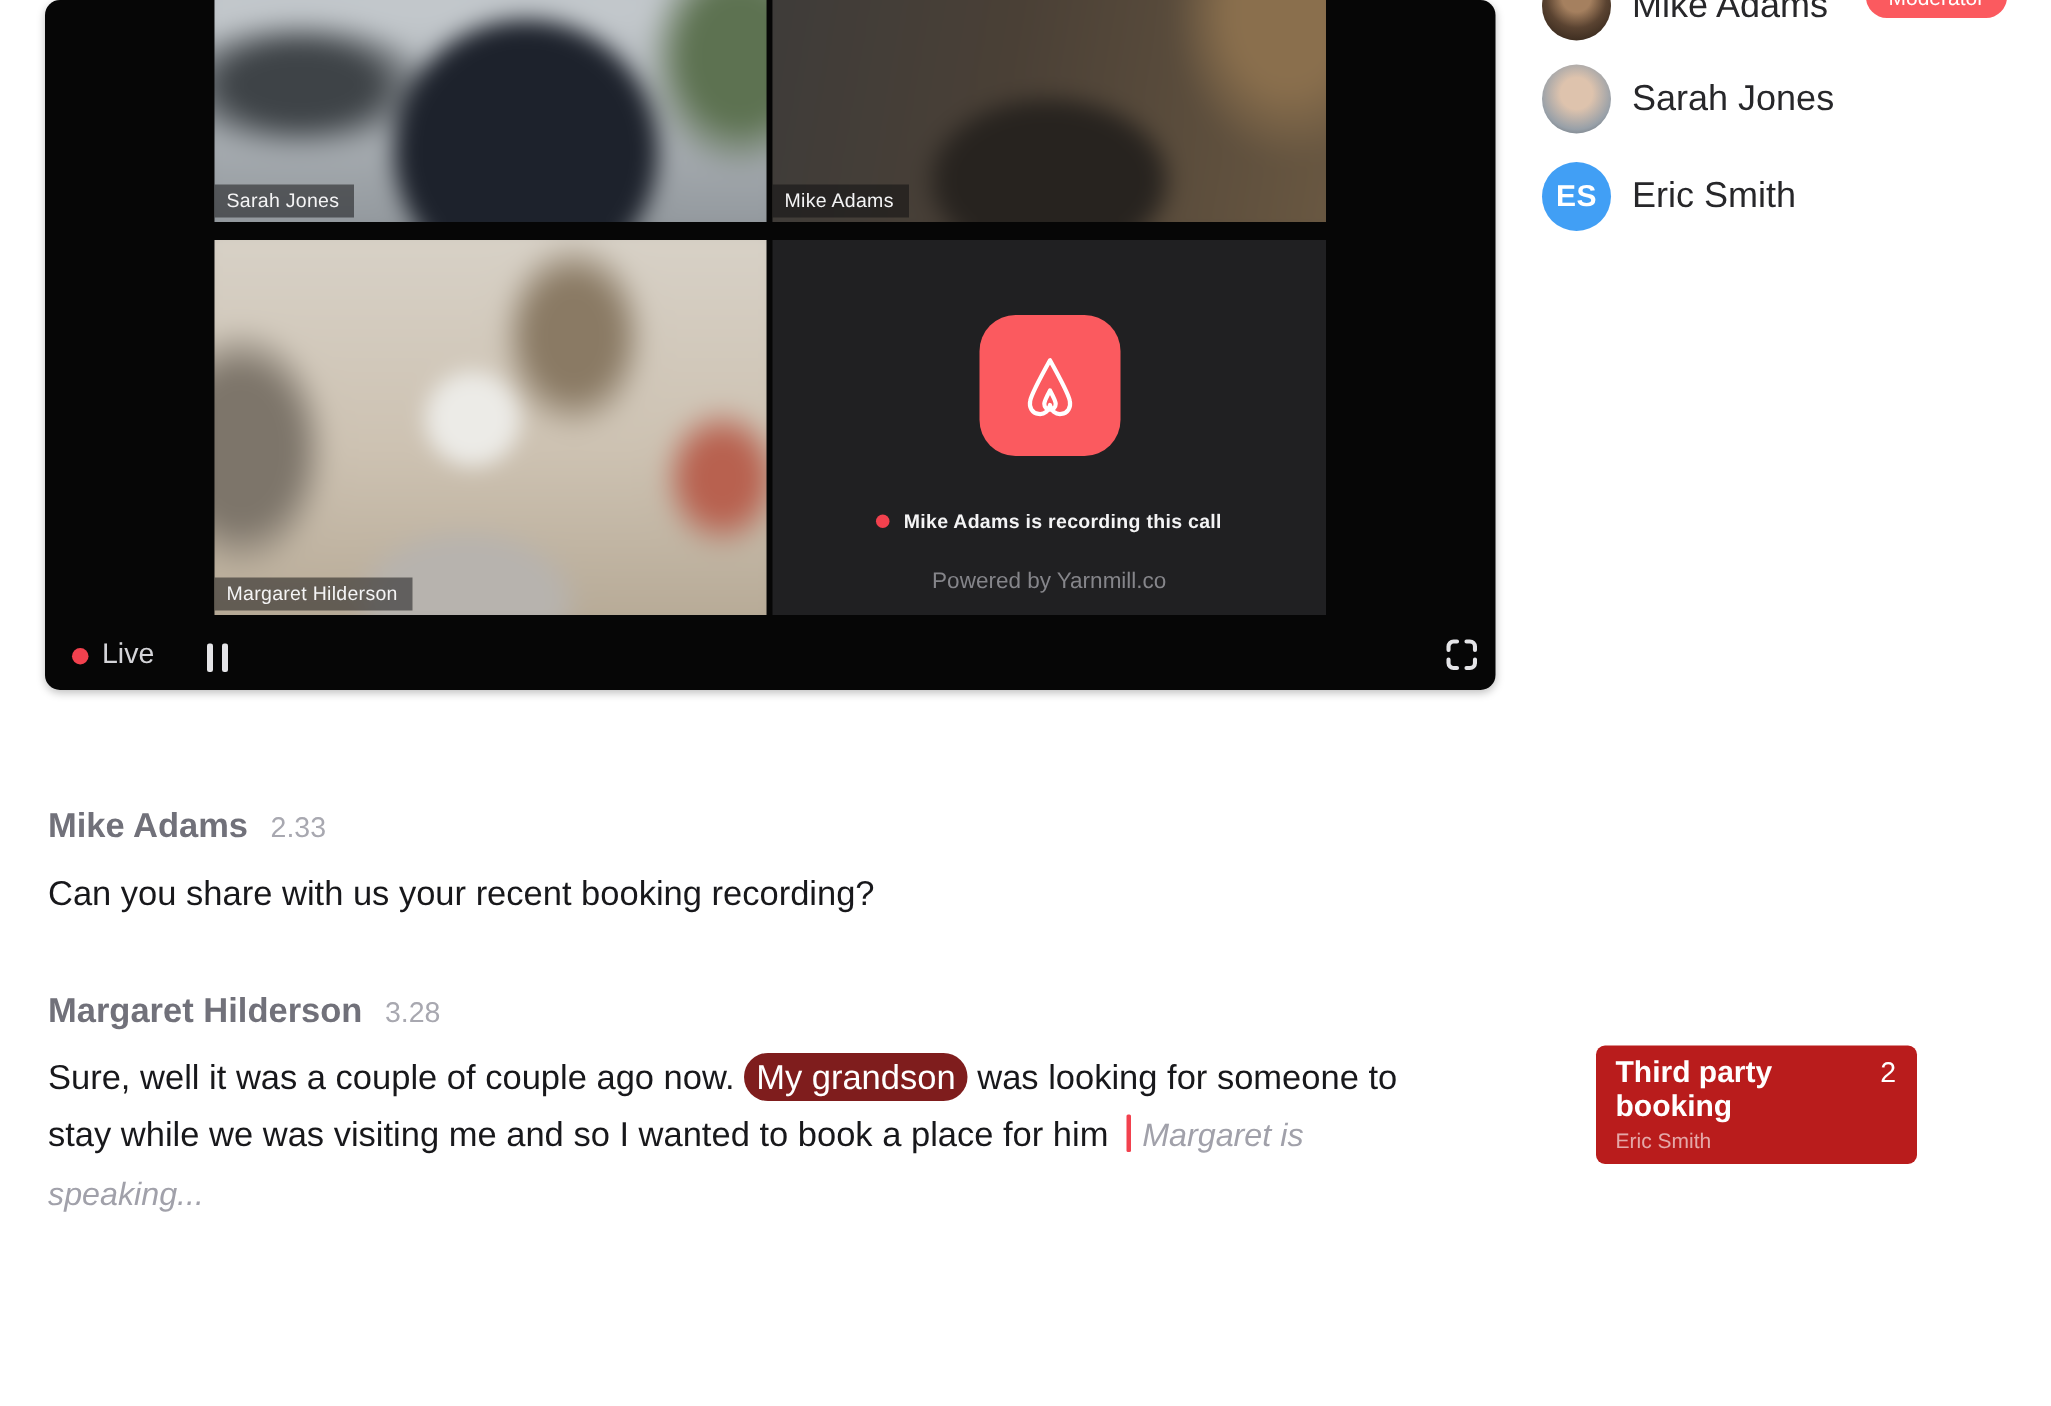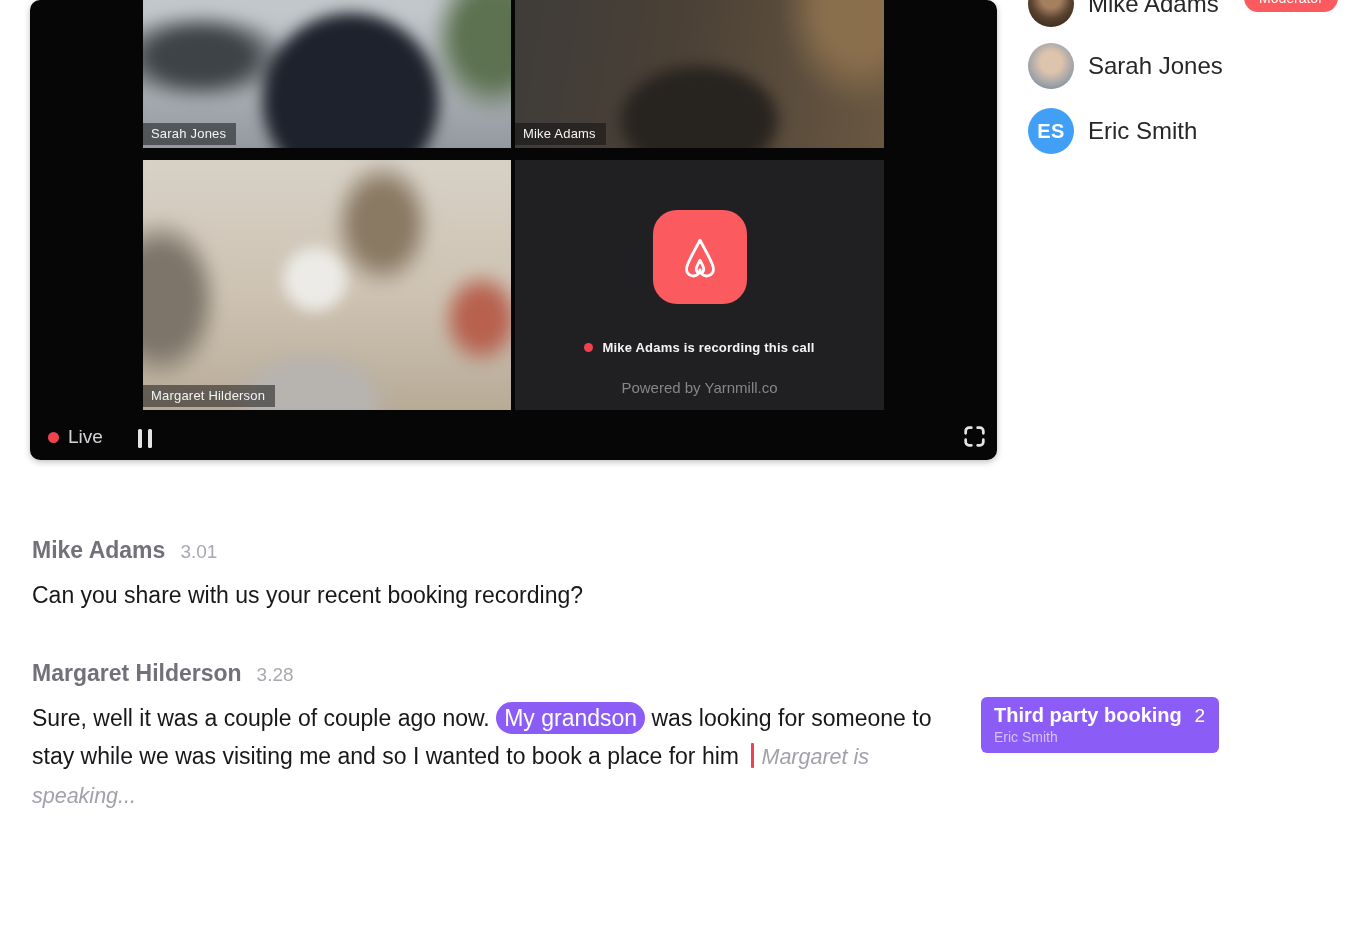--- a/index.html
+++ b/index.html
@@ -67,27 +67,27 @@
   .mod-badge { position:absolute; left:216px; top:-16px; height:28px; padding:0 15px; border-radius:14px;
                background:#FB5A5F; color:#fff; font-size:14px; font-weight:500; display:flex; align-items:center; }
 
   
   .entry { position:absolute; left:32px; }
   .entry-1 { top:537px; } .entry-2 { top:660px; }
   .entry-head { display:flex; align-items:baseline; gap:15px; }
   .speaker { font-size:23px; font-weight:700; color:#71717A; }
   .timestamp { font-size:19px; color:#A8A8B0; }
   .entry-text { margin-top:12px; font-size:23px; color:#18181B; line-height:38px; width:940px; }
-  .hl { background:#8b5cf6; color:#fff; padding:3px 8px; border-radius:16px; cursor:pointer; }
+  .hl { background:#7f1d1d; color:#fff; padding:3px 8px; border-radius:16px; cursor:pointer; }
   .cursor { display:inline-block; width:3.5px; height:25px; background:#F2414E; border-radius:1px;
             margin:0 7px 0 12px; vertical-align:-4px; }
   .speaking { font-style:italic; color:#A1A1AA; font-size:21.5px; }
 
   
-  .tag-card { position:absolute; left:981px; top:697px; width:238px; min-height:54px; background:#8b5cf6;
+  .tag-card { position:absolute; left:1064px; top:697px; width:214px; min-height:54px; background:#b91c1c;
               border-radius:6px; padding:7px 14px 8px 13px; cursor:pointer; }
   .tag-top { display:flex; align-items:baseline; justify-content:space-between; }
   .tag-label { color:#fff; font-size:20px; font-weight:700; }
   .tag-count { color:#fff; font-size:19px; font-weight:400; margin-left:10px; }
   .tag-sub { margin-top:2px; color:rgba(255,255,255,.62); font-size:14px; }
 </style>
 </head>
 <body>
 
 <div class="page">
@@ -159,21 +159,21 @@
 
     <div class="p-row p-row-2">
       <span class="avatar avatar-eric">ES</span>
       <span class="p-name">Eric Smith</span>
     </div>
   </div>
 
   <div class="entry entry-1">
     <div class="entry-head">
       <span class="speaker">Mike Adams</span>
-      <span class="timestamp">3.01</span>
+      <span class="timestamp">2.33</span>
     </div>
     <div class="entry-text">Can you share with us your recent booking recording?</div>
   </div>
 
   <div class="entry entry-2">
     <div class="entry-head">
       <span class="speaker">Margaret Hilderson</span>
       <span class="timestamp">3.28</span>
     </div>
     <div class="entry-text"><span>Sure, well it was a couple of couple ago now. </span><span class="hl">My grandson</span><span> was looking for someone to stay while we was visiting me and so I wanted to book a place for him</span><span class="cursor"></span><span class="speaking">Margaret is speaking...</span></div>

